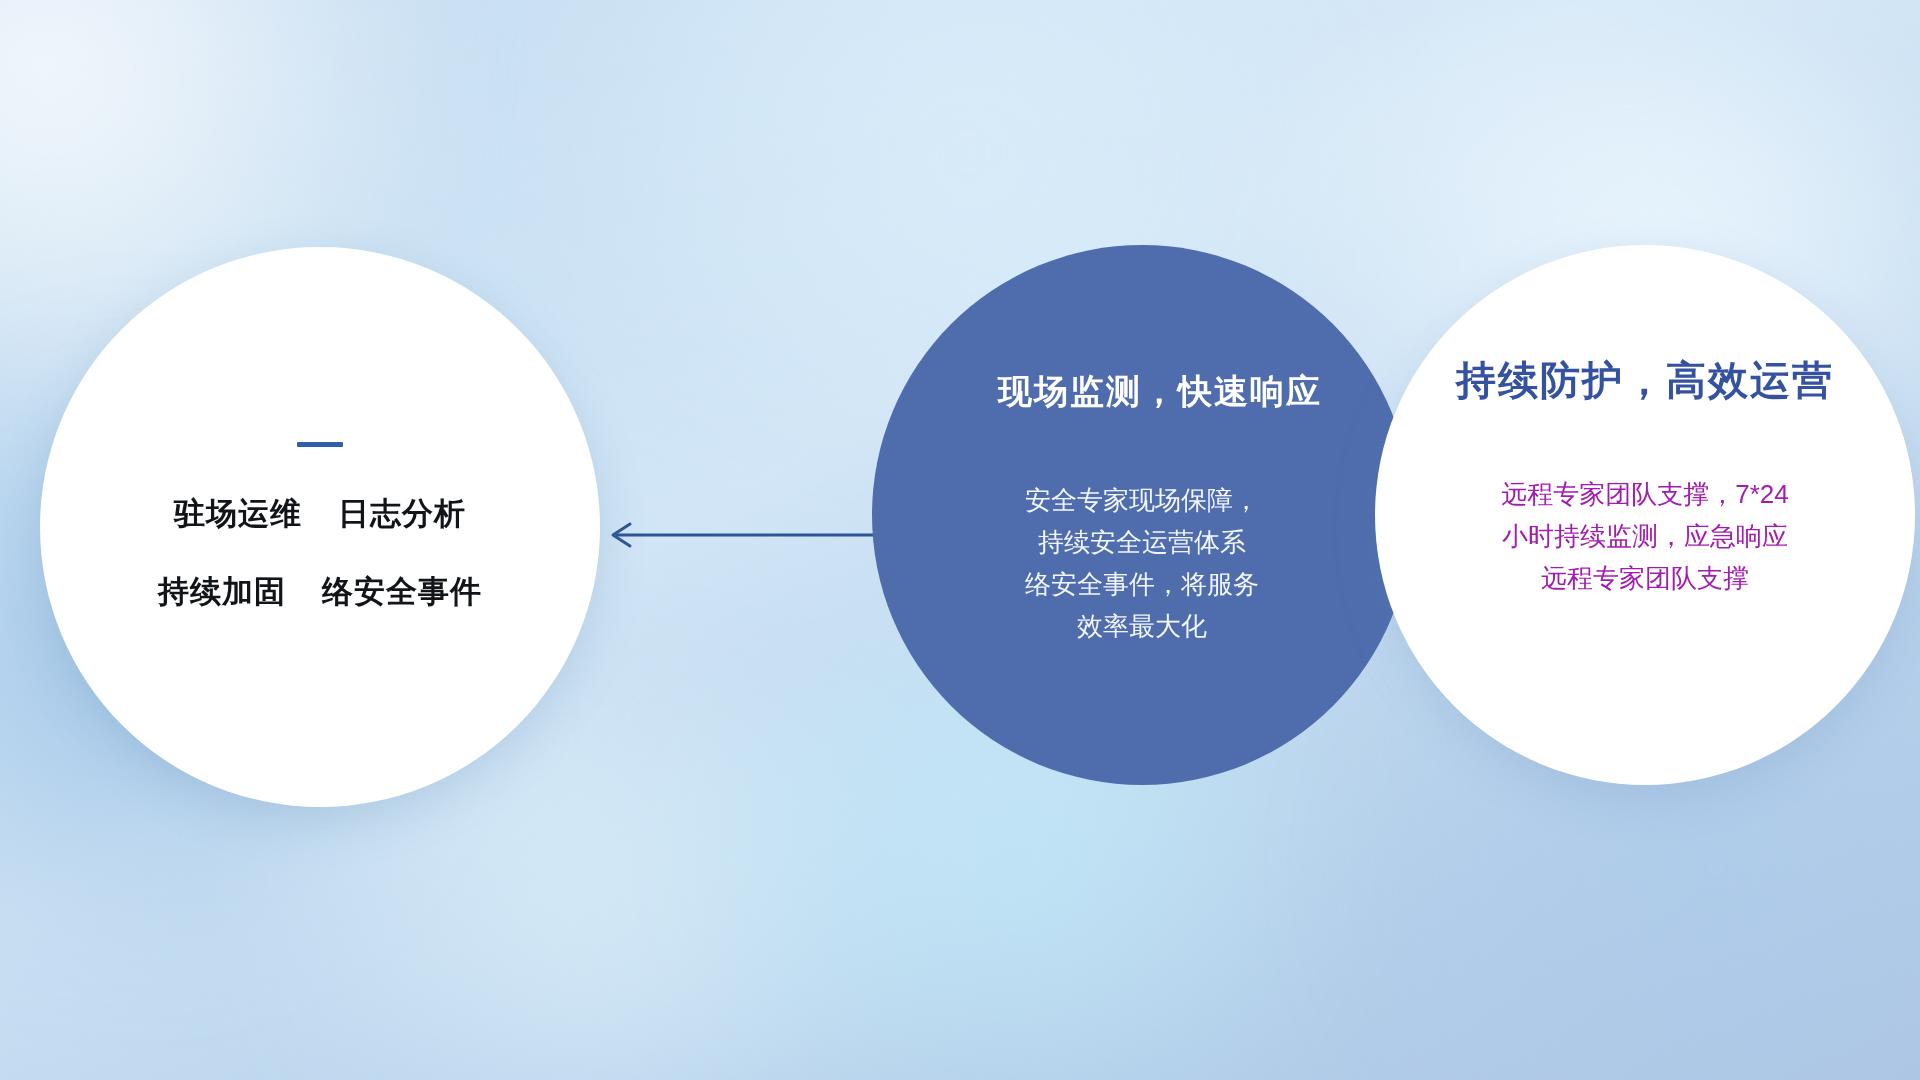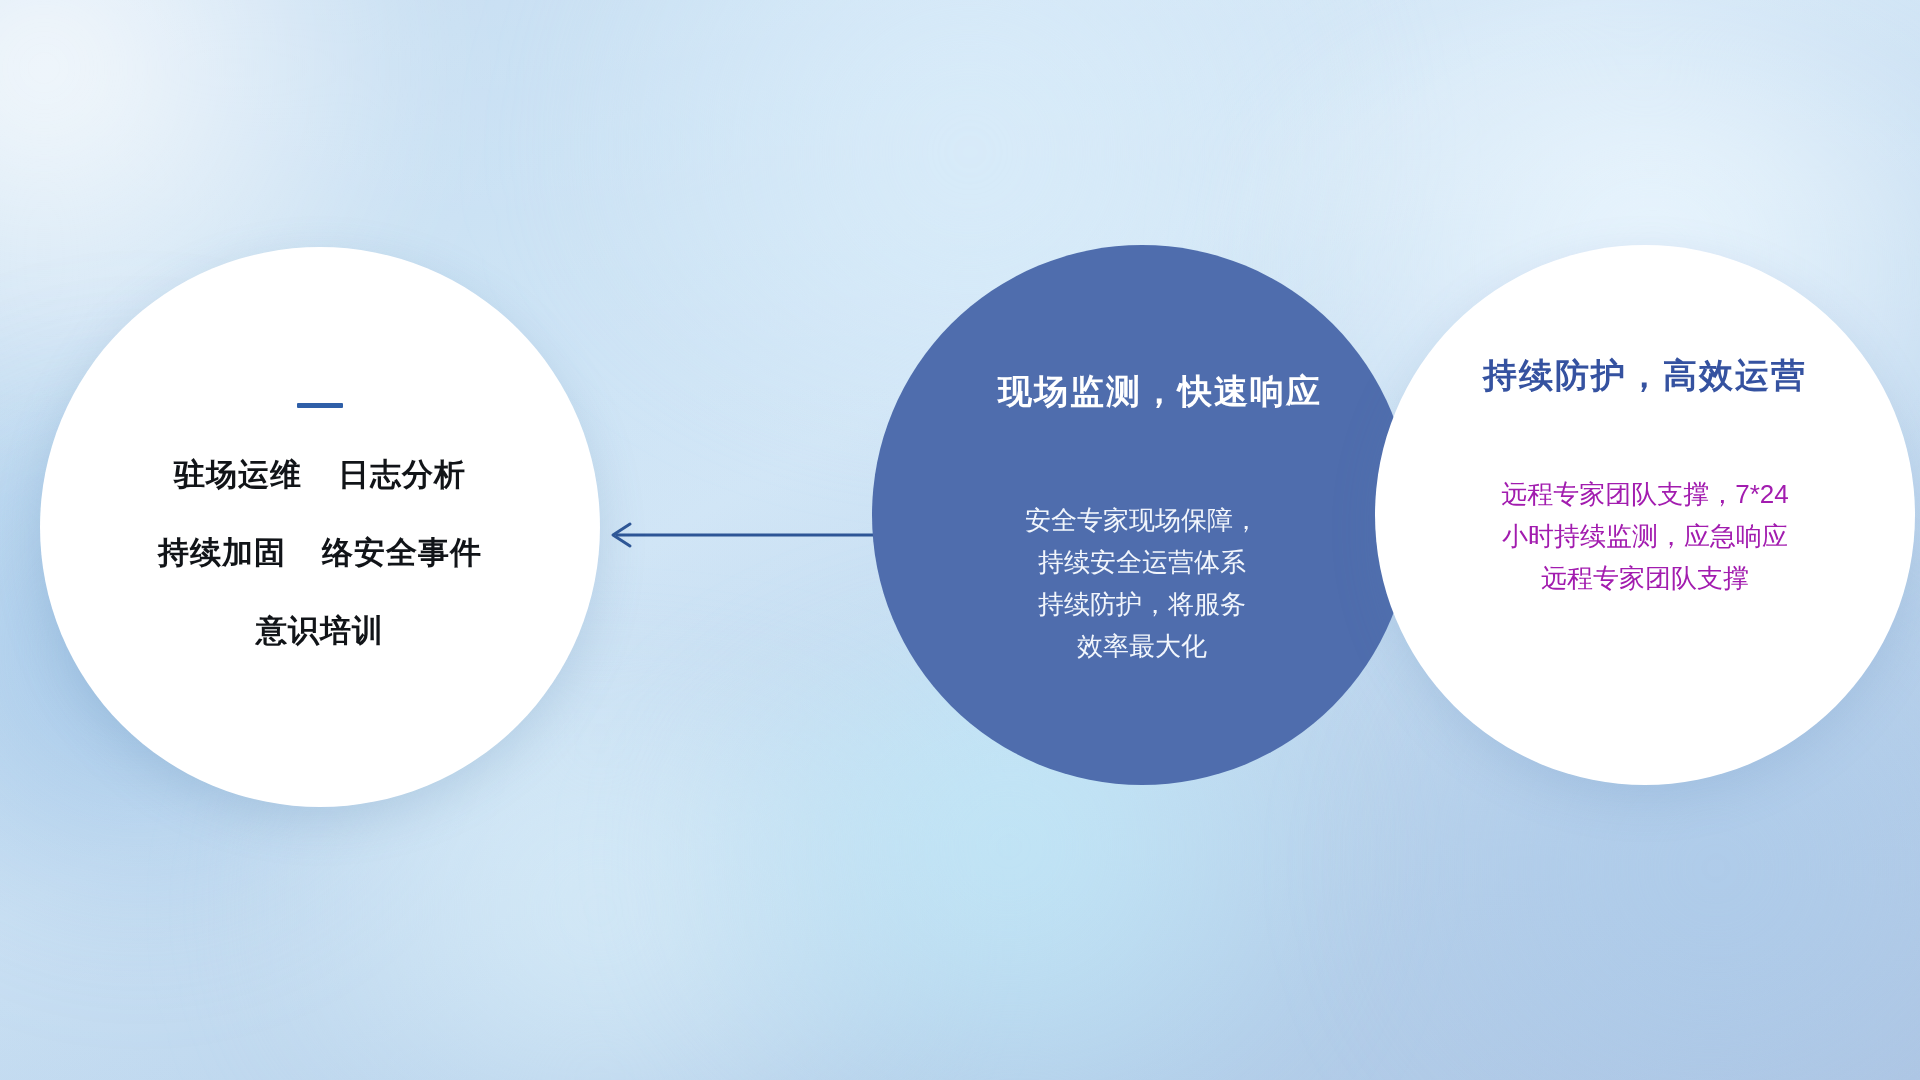--- a/index.html
+++ b/index.html
@@ -70,33 +70,33 @@
   .c-mid{
     left:872px;top:245px;width:540px;height:540px;background:#4f6dad;
     z-index:4;
   }
   .mid-title{
     position:absolute;left:-70px;top:108px;width:680px;
     font-size:34px;font-weight:bold;color:#ffffff;letter-spacing:2px;
     white-space:nowrap;text-align:center;z-index:7;margin-top:16px;
   }
   .mid-body{
-    position:absolute;left:50px;top:254px;width:440px;
+    position:absolute;left:50px;top:234px;width:440px;
     font-size:26px;line-height:1.62;color:#f2f6fc;text-align:center;z-index:5;
   }
 
   
   .c-right{
     left:1375px;top:245px;width:540px;height:540px;background:#ffffff;
     box-shadow:0 14px 46px rgba(90,130,175,.18);
     z-index:6;
   }
   .right-title{
     position:absolute;left:20px;top:108px;width:500px;
-    font-size:34px;font-weight:bold;color:#3552a0;letter-spacing:2px;
+    font-size:40px;font-weight:bold;color:#3552a0;letter-spacing:2px;
     white-space:nowrap;text-align:center;
   }
   .right-body{
     position:absolute;left:28px;top:228px;width:484px;
     font-size:26px;line-height:1.62;color:#a21caf;text-align:center;
   }
   .ln{display:block;}
 </style>
 </head>
 <body>
@@ -124,31 +124,28 @@
     <div class="dash"></div>
     <div class="left-lines">
       <div class="left-row">
         <span>驻场运维</span>
         <span>日志分析</span>
       </div>
       <div class="left-row">
         <span>持续加固</span>
         <span>络安全事件</span>
       </div>
-      <div class="left-row single">
-        <span>意识培训</span>
-      </div>
     </div>
   </div>
 
   <div class="circle c-mid">
     <div class="mid-body">
       <span class="ln">安全专家现场保障，</span>
       <span class="ln">持续安全运营体系</span>
-      <span class="ln">持续防护，将服务</span>
+      <span class="ln">络安全事件，将服务</span>
       <span class="ln">效率最大化</span>
     </div>
   </div>
 
   <div class="circle c-right">
     <div class="right-title">持续防护，高效运营</div>
     <div class="right-body">
       <span class="ln">远程专家团队支撑，7*24</span>
       <span class="ln">小时持续监测，应急响应</span>
       <span class="ln">远程专家团队支撑</span>

